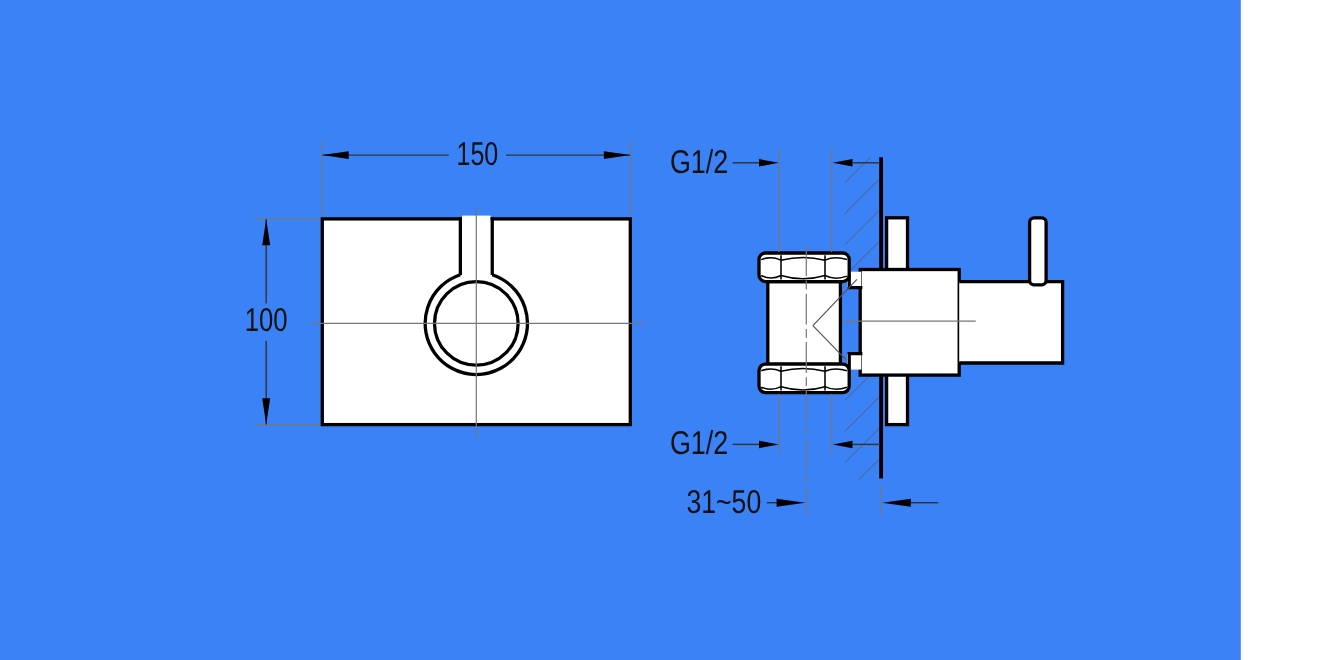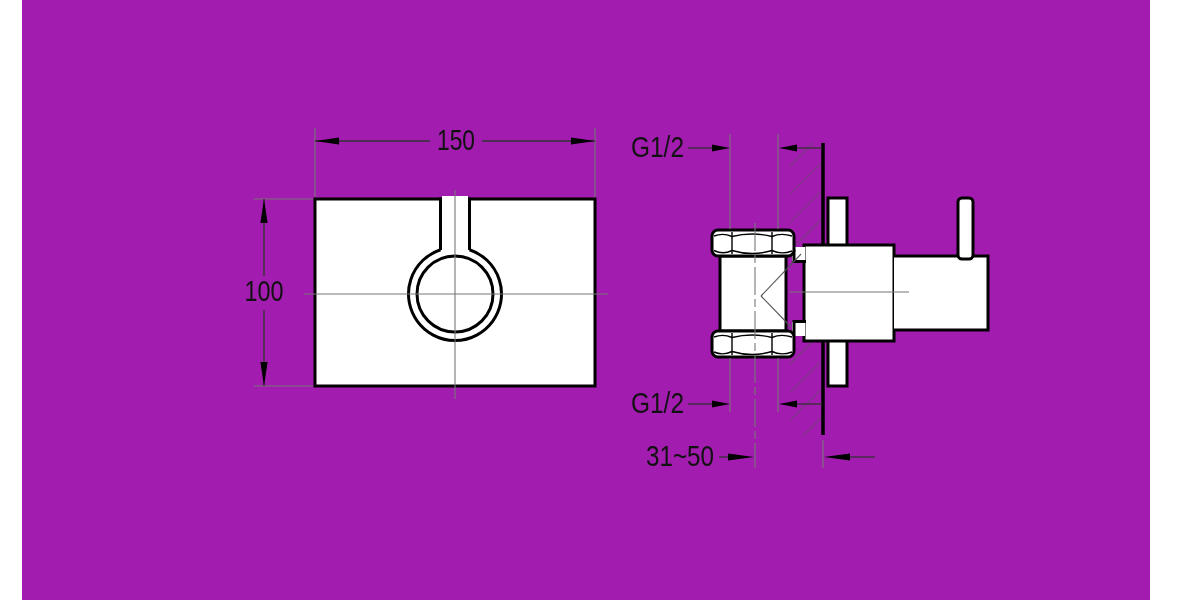--- a/index.html
+++ b/index.html
@@ -1,16 +1,16 @@
 <!DOCTYPE html>
 <html><head>
 <meta charset="utf-8">
 <style>
   html,body{margin:0;padding:0;background:#ffffff;}
-  .stage{position:relative;width:1128px;height:600px;background:#a21caf;overflow:hidden;margin-left:22px;}
+  .stage{position:relative;width:1128px;height:600px;background:#3b82f6;overflow:hidden;}
   svg{display:block;}
   .dim-text{font-family:"Liberation Sans",sans-serif;font-size:30px;fill:#111111;}
   .thick{stroke:#000000;stroke-width:3;fill:none;}
   .thickfill{stroke:#000000;stroke-width:3;fill:#ffffff;}
   .thin-dim{stroke:#333333;stroke-width:1.3;fill:none;}
   .thin-aux{stroke:#777777;stroke-width:1.1;fill:none;}
   .arrow{fill:#000000;stroke:none;}
   .facet{stroke:#000000;stroke-width:1.4;fill:none;}
 </style>
 </head>

